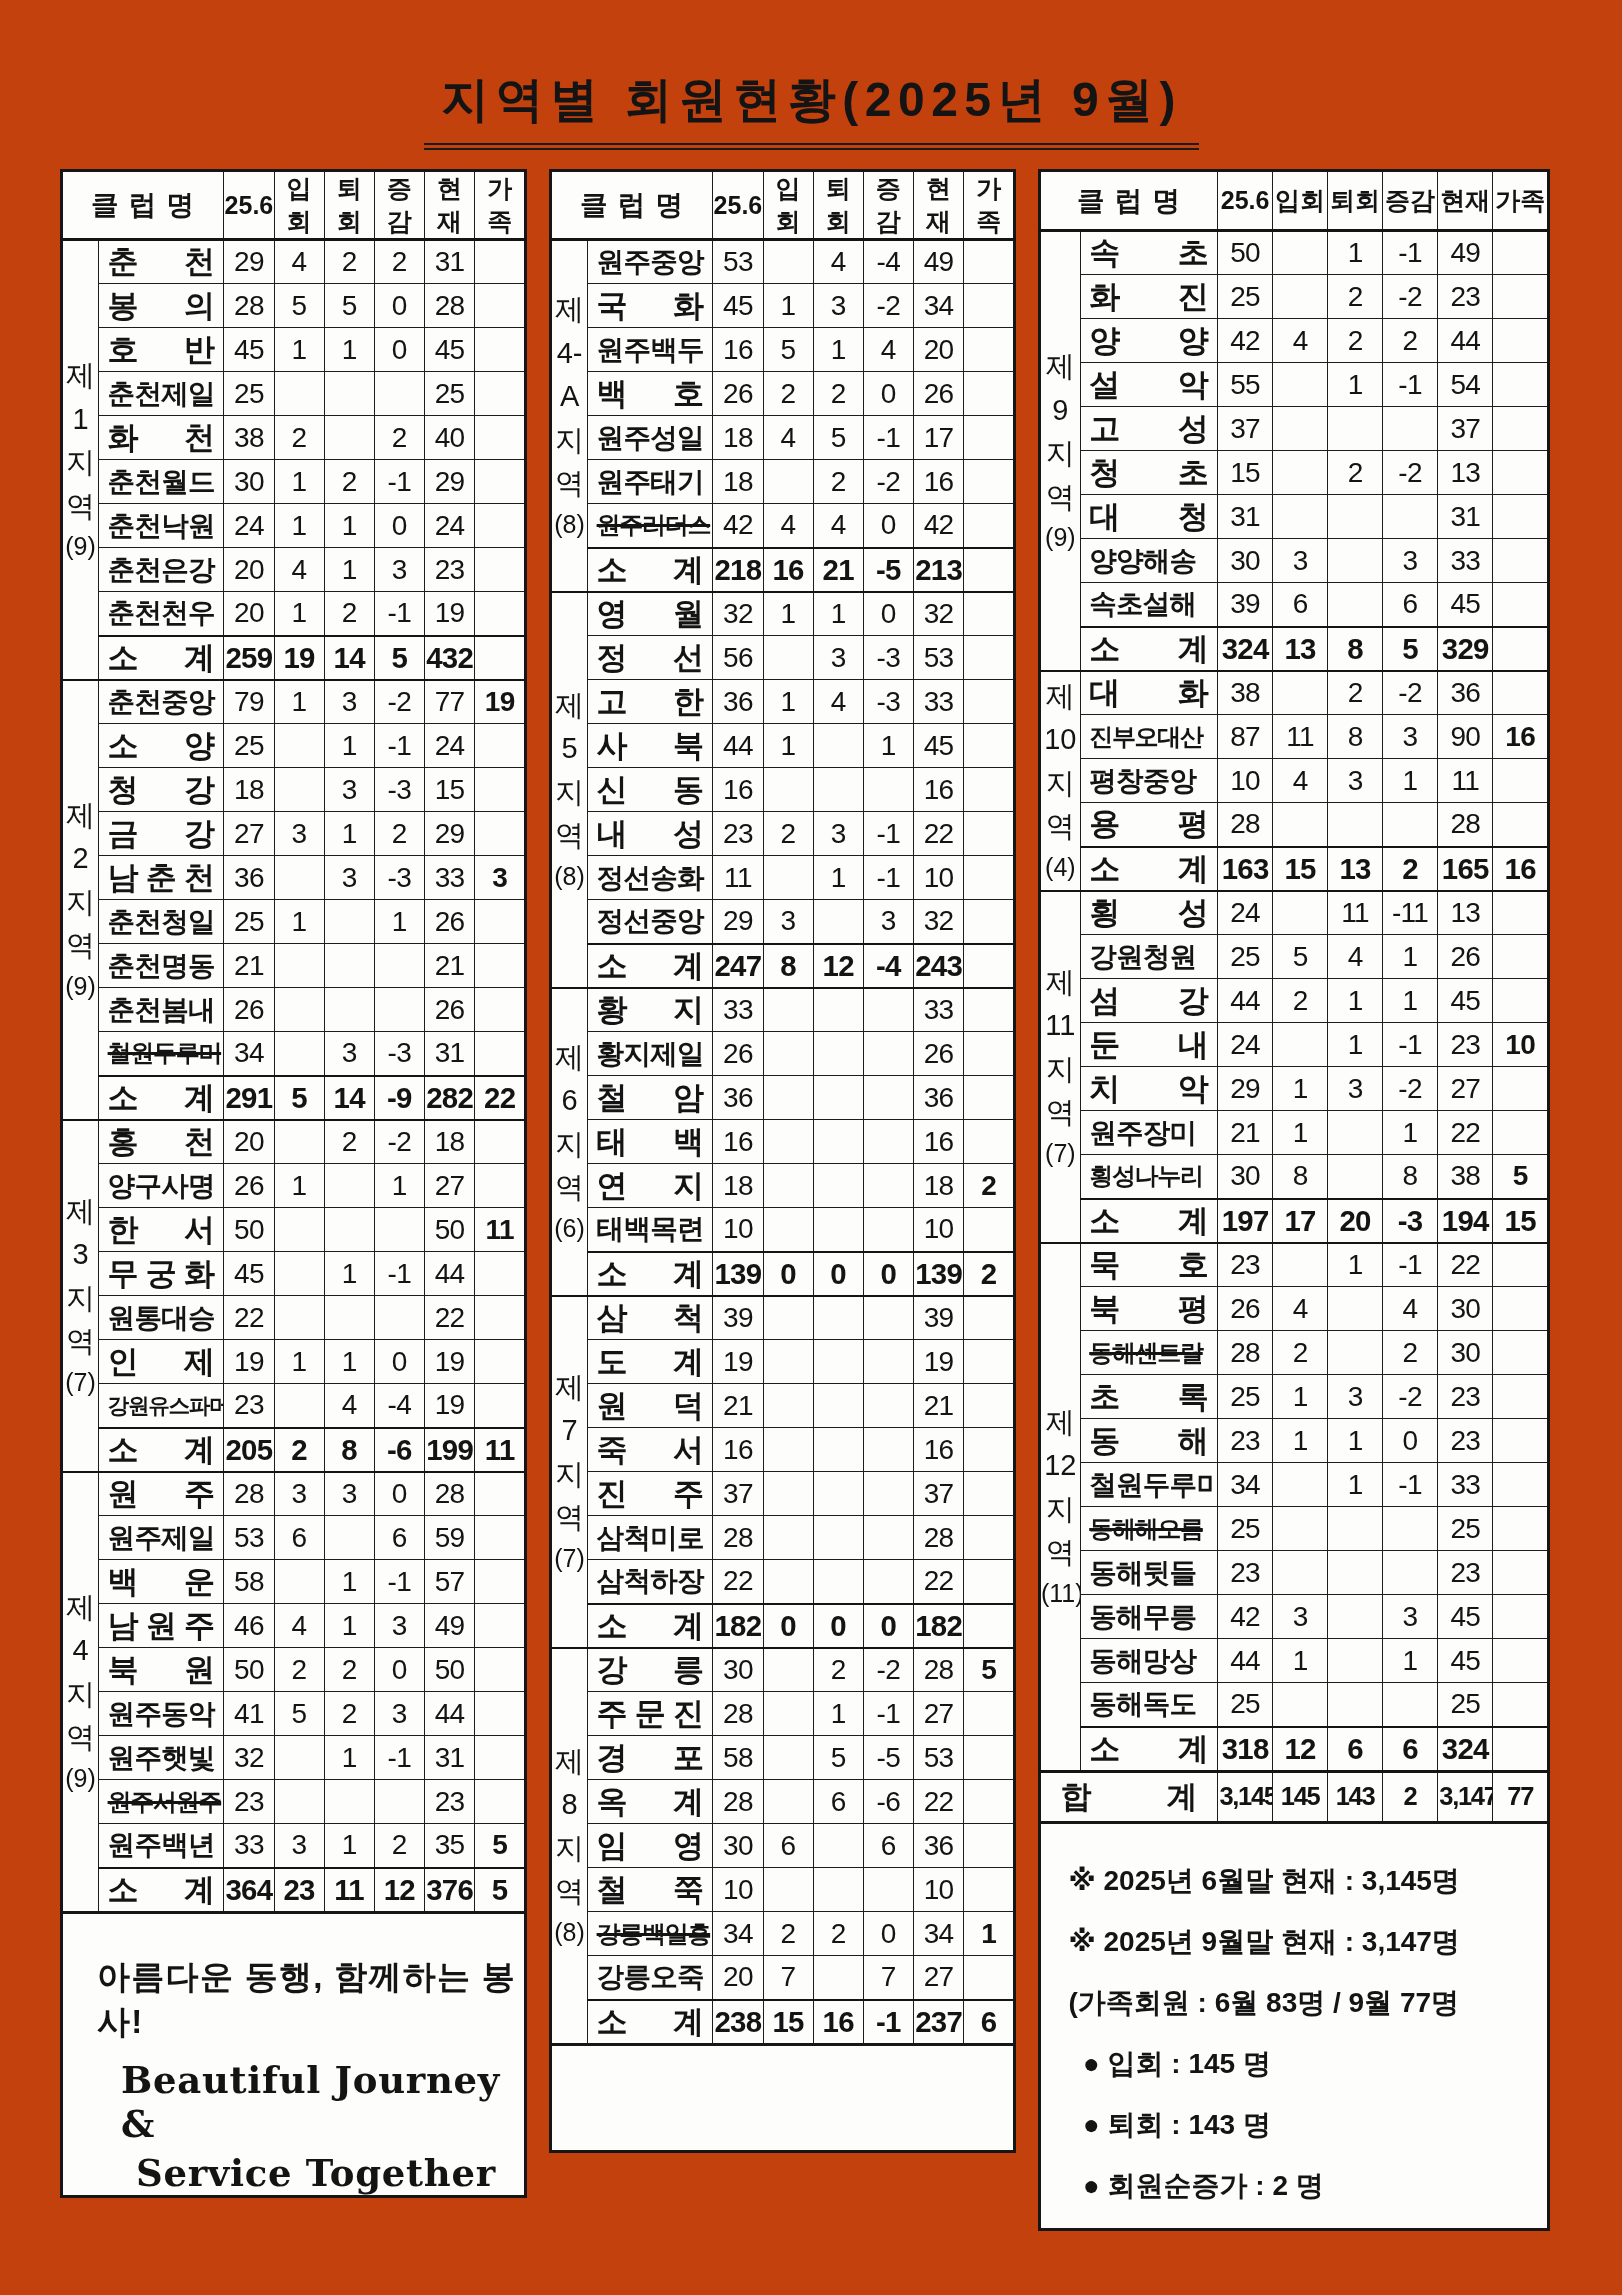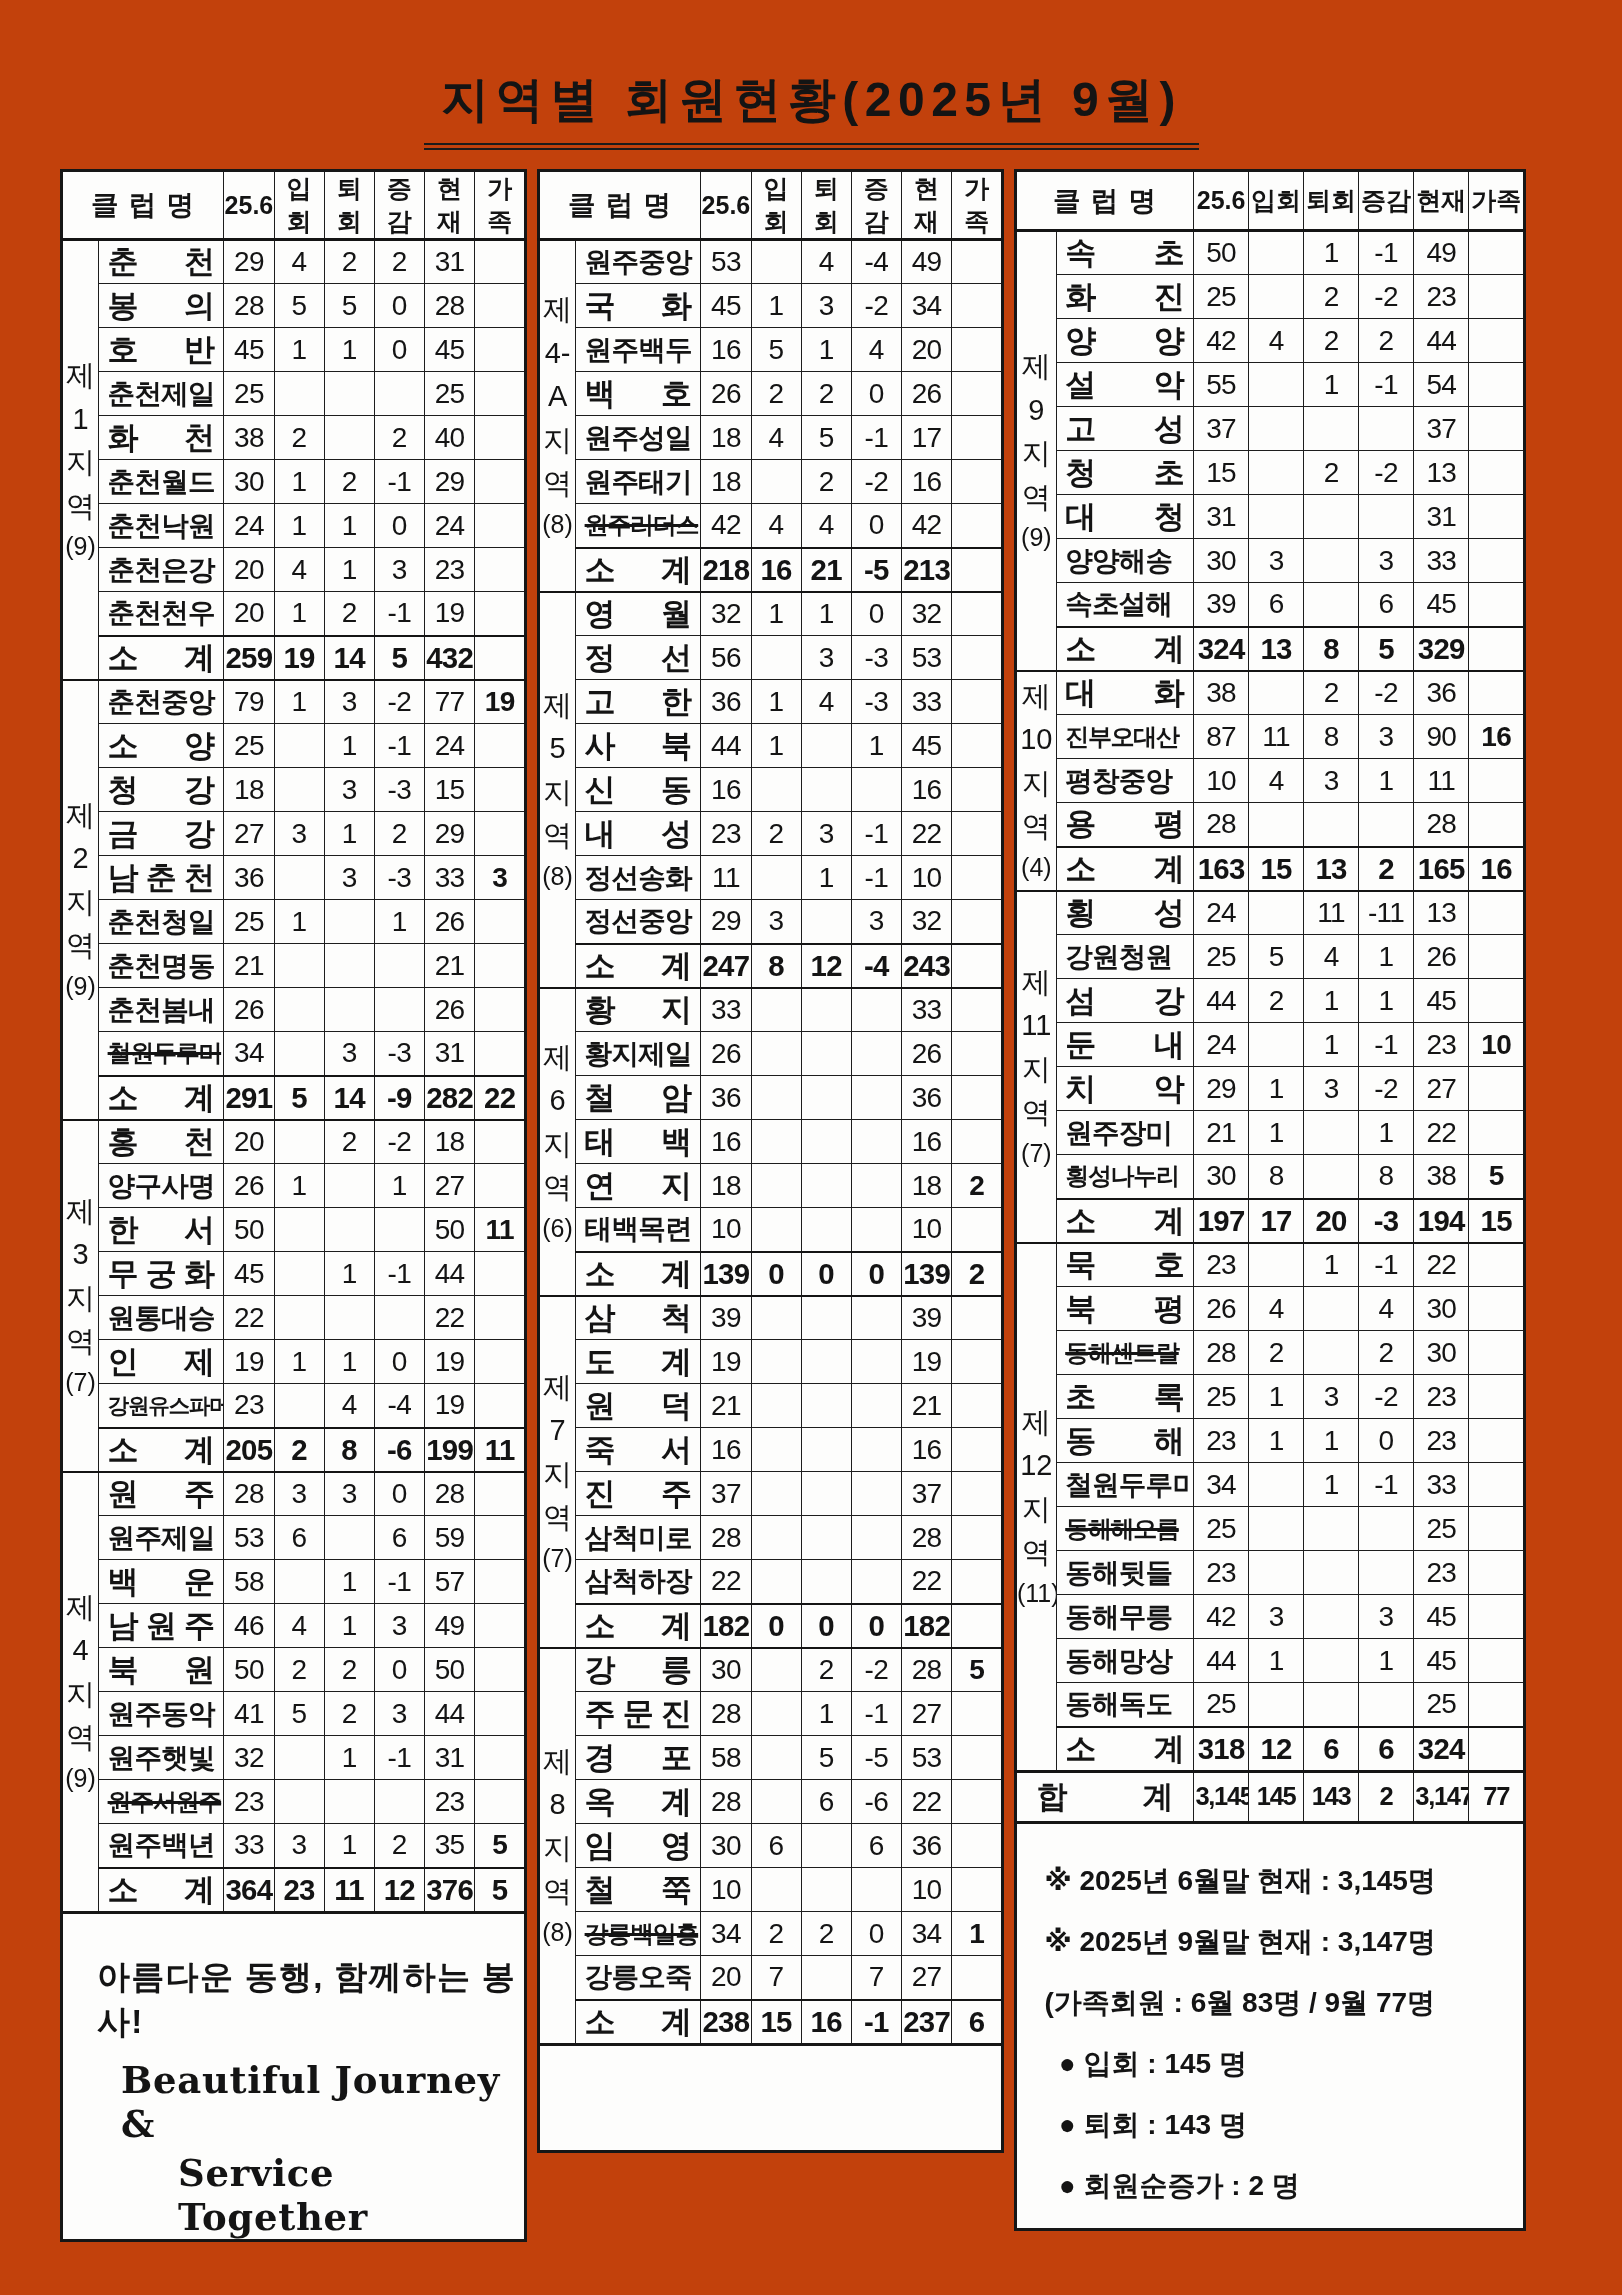--- a/index.html
+++ b/index.html
@@ -11,21 +11,21 @@
   }
   
   .title-wrap{text-align:center;padding-top:68px;}
   .title{
     display:inline-block;margin:0;
     font-size:48px;font-weight:700;letter-spacing:6.5px;
     padding:0 17px 10.5px 17px;
     border-bottom:7.2px double #1b1b1b;
   }
   
-  .board{display:flex;gap:10px;margin:19.6px 0 0 60px;align-items:center;}
+  .board{display:flex;gap:22px;margin:19.6px 0 0 60px;align-items:center;}
   .grp{display:flex;flex-direction:column;height:1984px;}
   .g0,.g1{width:467px;}
   .g2{width:512px;}
   table{border-collapse:collapse;width:100%;table-layout:fixed;border:3.3px solid #161616;background:#fdfdfc;}
   td,th{border:1.3px solid #1d1d1d;overflow:hidden;vertical-align:middle;padding:0;}
   tr{height:44px;}
   tr.hrow{height:60px;}
   th{font-size:27.5px;font-weight:700;letter-spacing:1.3px;}
   th.hnum{font-size:25px;letter-spacing:0;}
   thead tr.hrow th{border-bottom:3.9px solid #141414;}
@@ -52,21 +52,21 @@
   
   tr.gt{height:51px;}
   tr.gt td{border-top:3.3px solid #141414;font-weight:700;}
   tr.gt td.nm{font-size:31px;padding:0 19.6px;}
   tr.gt td.num{font-size:25.5px;letter-spacing:-1.3px;padding:0 1.3px;}
   
   .bbox{border:3.3px solid #161616;border-top:none;flex:1;background:#fdfdfc;}
   .slog{padding-top:41px;}
   .sl1{font-size:33px;font-weight:700;letter-spacing:1.3px;padding-left:34px;}
   .sl2{font-family:"DejaVu Serif","Liberation Serif",serif;font-size:37px;font-weight:700;padding-left:58px;margin-top:13px;letter-spacing:0.7px;}
-  .sl3{font-family:"DejaVu Serif","Liberation Serif",serif;font-size:37px;font-weight:700;padding-left:115px;margin-top:5.2px;letter-spacing:0.7px;}
+  .sl3{font-family:"DejaVu Serif","Liberation Serif",serif;font-size:37px;font-weight:700;padding-left:73px;margin-top:5.2px;letter-spacing:0.7px;}
   .notes{padding:38px 15.7px 0 27.5px;}
   .note{font-size:28px;font-weight:700;letter-spacing:0;margin-bottom:23px;white-space:nowrap;}
   .note.indent{padding-left:14.4px;}
 </style>
 </head>
 <body>
 
 <div class="page">
 
   <div class="title-wrap">

